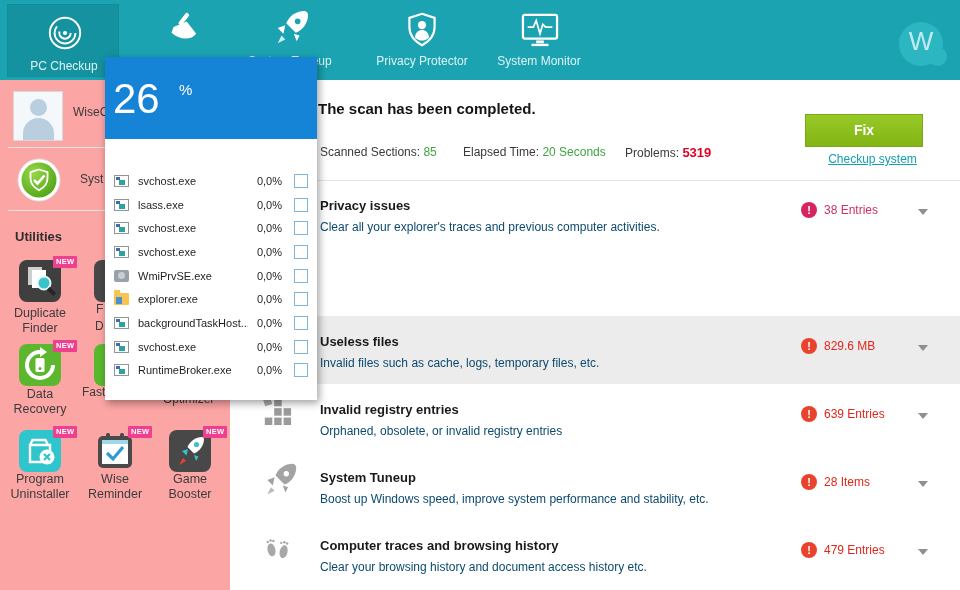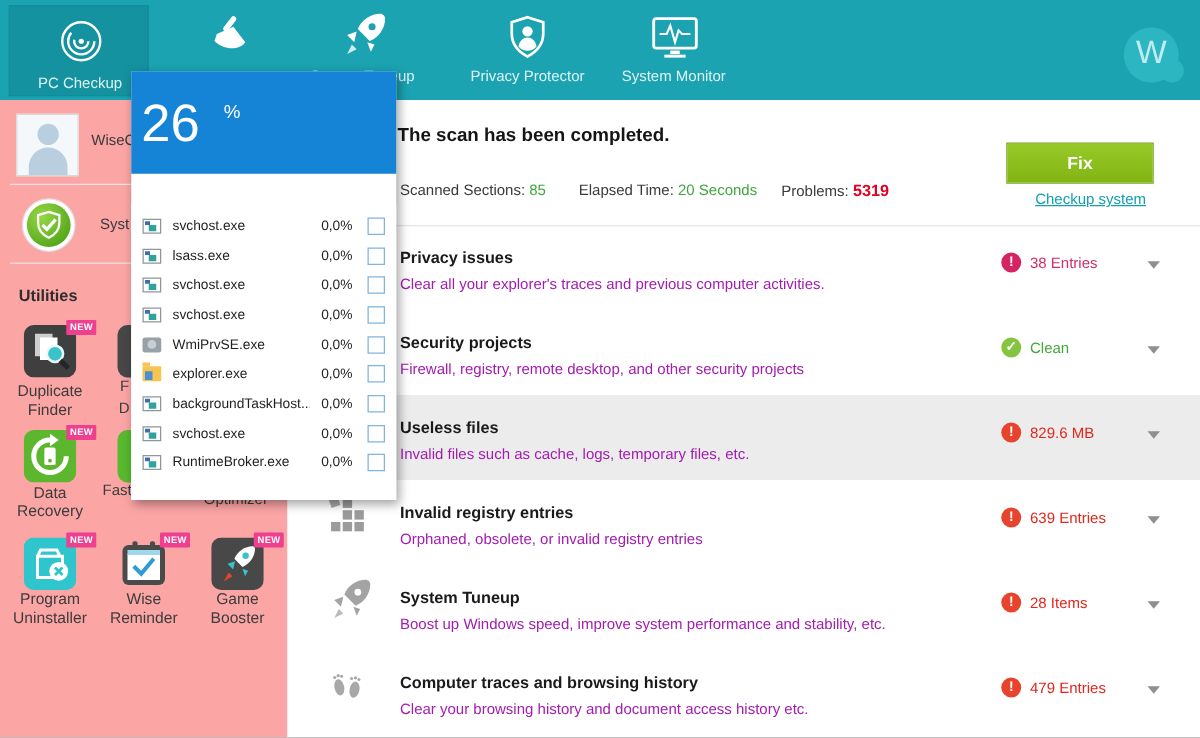--- a/index.html
+++ b/index.html
@@ -40,21 +40,21 @@
   .stat-red{color:#E00023;font-weight:bold;font-size:13px;}
   .fix-btn{position:absolute;left:575px;top:34px;width:118px;height:33px;background:linear-gradient(#97CA28,#82B414);
            border:1px solid #7AA913;box-sizing:border-box;color:#fff;font-size:14px;font-weight:bold;
            text-align:center;line-height:31px;cursor:pointer;}
   .checkup-link{position:absolute;left:575px;top:72px;width:135px;text-align:center;font-size:12px;
                 color:#13A0B0;text-decoration:underline;cursor:pointer;}
   .hr{position:absolute;left:0;top:100px;width:730px;height:1px;background:#E5E5E5;}
   .hl-row{position:absolute;left:0;top:236px;width:730px;height:68px;background:#ECECEC;}
   .scan-row{position:absolute;left:0;width:730px;height:66px;}
   .row-title{position:absolute;left:90px;top:12px;font-size:13px;font-weight:bold;color:#1A1A1A;}
-  .row-desc{position:absolute;left:90px;top:34px;font-size:12px;color:#a21caf;}
+  .row-desc{position:absolute;left:90px;top:34px;font-size:12px;color:#0c4a6e;}
   .badge-dot{position:absolute;left:571px;top:16px;width:16px;height:16px;border-radius:50%;
              color:#fff;font-size:11px;font-weight:bold;text-align:center;line-height:16px;}
   .dot-red{background:#E8432C;}
   .dot-magenta{background:#D62463;}
   .dot-ok{background:#85C440;}
   .badge-text{position:absolute;left:594px;top:17px;font-size:12px;}
   .txt-red{color:#E2261B;}
   .txt-magenta{color:#CE2F6B;}
   .txt-ok{color:#44A63B;}
   .caret{position:absolute;left:688px;top:23px;width:0;height:0;border-left:5px solid transparent;
@@ -270,27 +270,20 @@
     <div class="hl-row"></div>
 
     <div class="scan-row" style="top:106px;">
       <div class="row-title">Privacy issues</div>
       <div class="row-desc">Clear all your explorer's traces and previous computer activities.</div>
       <div class="badge-dot dot-magenta">!</div>
       <div class="badge-text txt-magenta">38 Entries</div>
       <div class="caret"></div>
     </div>
 
-    <div class="scan-row" style="top:174px;">
-      <div class="row-title">Security projects</div>
-      <div class="row-desc">Firewall, registry, remote desktop, and other security projects</div>
-      <div class="badge-dot dot-ok">✓</div>
-      <div class="badge-text txt-ok">Clean</div>
-      <div class="caret"></div>
-    </div>
 
     <div class="scan-row" style="top:242px;">
       <div class="row-title">Useless files</div>
       <div class="row-desc">Invalid files such as cache, logs, temporary files, etc.</div>
       <div class="badge-dot dot-red">!</div>
       <div class="badge-text txt-red">829.6 MB</div>
       <div class="caret"></div>
     </div>
 
     <div class="scan-row" style="top:310px;">

